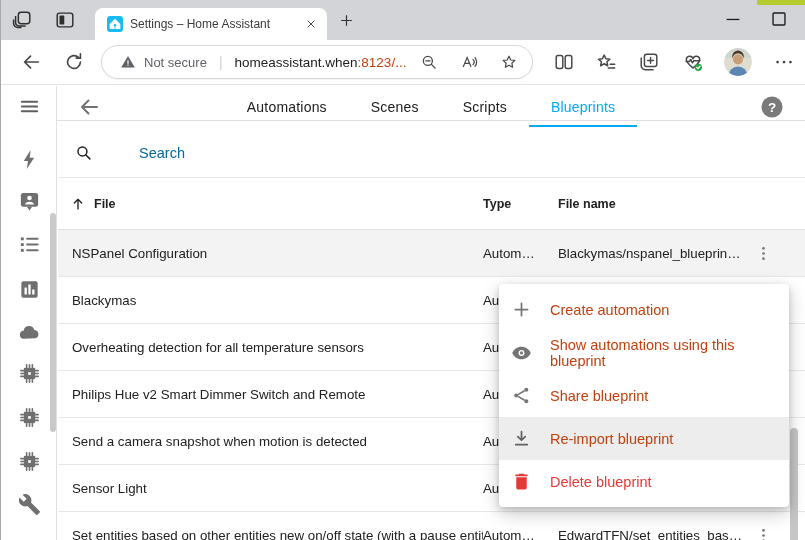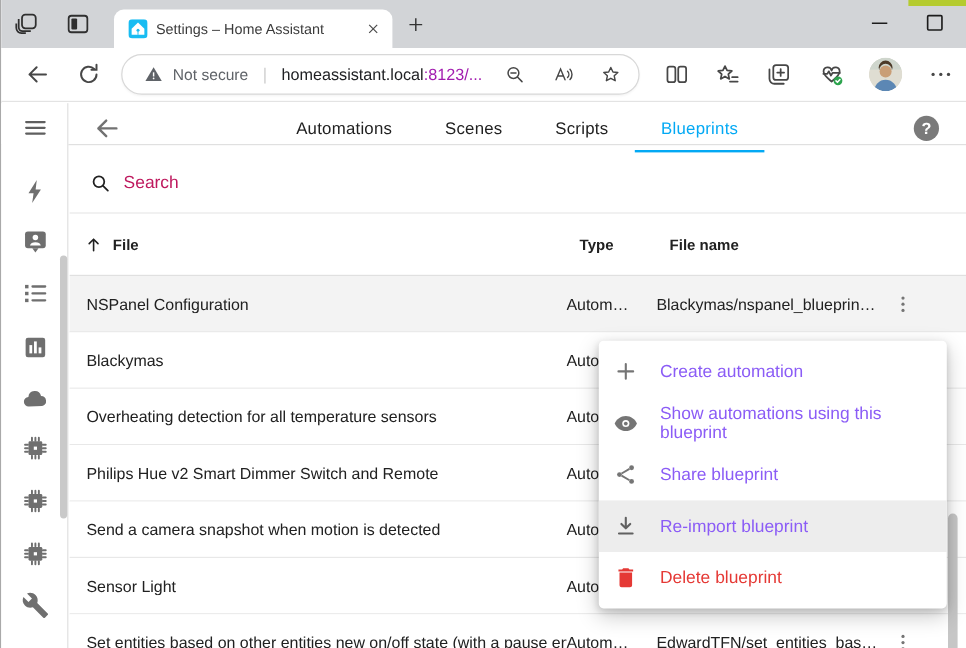--- a/index.html
+++ b/index.html
@@ -34,21 +34,21 @@
   .addr-pill {
     position:absolute; left:100px; top:45px; width:432px; height:34px;
     background:#fff; border:1px solid #d8d8d8; border-radius:17px;
     box-shadow:0 1px 2px rgba(0,0,0,.05);
     display:flex; align-items:center; padding:0 14px 0 18px; gap:8px;
   }
   .addr-pill .warn { width:16px; height:16px; flex:0 0 16px; }
   .sec-label { font-size:13px; color:#5f6368; white-space:nowrap; }
   .addr-sep { color:#cfcfcf; font-size:14px; padding:0 4px; }
   .url { font-size:13.5px; color:#202124; white-space:nowrap; }
-  .url .suffix { color:#a21caf;text-align:center; }
+  .url .suffix { color:#c2410c;text-align:center; }
   .pill-icons { margin-left:auto; display:flex; gap:22px; align-items:center; }
   .pill-icons .p-icon { width:18px; height:18px; color:#474747; }
   .pill-icons .p-icon svg { width:100%; height:100%; }
   .avatar-wrap { position:absolute; left:723px; top:48px; width:28px; height:28px; border-radius:50%; overflow:hidden; }
 
   
   .ha-header { position:absolute; left:0; top:86px; right:0; height:35px; background:#fff; border-bottom:1px solid #e0e0e0; z-index:2; }
   .ha-tabs { position:absolute; left:56px; right:0; top:0; height:41px; display:flex; justify-content:center; }
   .ha-tab { position:relative; padding:0 22px; display:flex; align-items:center; font-size:14px; font-weight:500; letter-spacing:.2px; color:#212121; cursor:pointer; }
   .ha-tab.active { color:var(--accent,#03a9f4); }
@@ -57,49 +57,49 @@
   .ha-icon-btn svg { width:100%; height:100%; }
 
   .sidebar { position:absolute; left:0; top:86px; bottom:0; width:56px; background:#fff; border-right:1px solid #e0e0e0; z-index:3; }
   .sb-icon { position:absolute; left:17px; width:23px; height:23px; color:#6f6f6f; }
   .sb-icon svg { width:100%; height:100%; }
   .sb-thumb { position:absolute; left:49px; top:127px; width:6px; height:219px; border-radius:3px; background:#c9c9c9; }
 
   .search-row { position:absolute; left:57px; top:128px; right:0; height:50px; background:#fff; border-bottom:1px solid #e8e8e8; display:flex; align-items:center; padding-left:17px; gap:11px; }
   .search-row .s-icon { width:17px; height:17px; color:#212121; }
   .search-row .s-icon svg { width:100%; height:100%; }
-  .search-ph { font-size:14.5px; color:#be185d; }
+  .search-ph { font-size:14.5px; color:#0369a1;margin-left:36px; }
 
   .thead { position:absolute; left:57px; top:178px; right:0; height:52px; border-bottom:1px solid #e0e0e0; display:flex; align-items:center; padding-right:27px; font-size:12.5px; font-weight:700; color:#212121; }
   .th-name { flex:1; display:flex; align-items:center; gap:8px; padding-left:12px; }
   .sort-icon { width:16px; height:16px; color:#212121; }
   .sort-icon svg { width:100%; height:100%; }
   .th-type { width:75px; }
   .th-file { width:190px; }
   .th-kebab { width:30px; }
 
   .rows { position:absolute; left:57px; top:230px; right:0; bottom:0; }
-  .row { height:47px; display:flex; align-items:center; border-bottom:1px solid #e8e8e8; padding-right:38px; background:#fff; cursor:pointer; }
+  .row { height:47px; display:flex; align-items:center; border-bottom:1px solid #e8e8e8; padding-right:27px; background:#fff; cursor:pointer; }
   .row.highlight { background:var(--highlight,#f3f3f3); }
   .cell { font-size:13.3px; color:#212121; white-space:nowrap; overflow:hidden; }
   .cell.name { flex:1; padding-left:14px; }
   .cell.type { width:75px; }
   .cell.file { width:190px; }
   .cell.kebab { width:30px; display:flex; justify-content:center; color:#757575; }
   .cell.kebab svg { width:19px; height:19px; }
 
   .main-thumb { position:absolute; right:7px; top:428px; width:8px; height:130px; border-radius:4px; background:#c6c6c6; z-index:6; }
 
   
   .ctx-menu {
     position:absolute; left:498px; top:284px; width:290px; padding:4px 0;
     background:#fff; border-radius:4px; z-index:10;
     box-shadow:0 6px 18px rgba(0,0,0,.22), 0 2px 6px rgba(0,0,0,.14);
   }
-  .ctx-item { height:43px; display:flex; align-items:center; padding-left:12px; gap:18px; font-size:14.5px; color:#8b5cf6; cursor:pointer; }
+  .ctx-item { height:43px; display:flex; align-items:center; padding-left:12px; gap:18px; font-size:14.5px; color:#c2410c; cursor:pointer; }
   .ctx-item .m-icon { width:21px; height:21px; color:#757575; flex:0 0 21px; }
   .ctx-item .m-icon svg { width:100%; height:100%; }
   .ctx-item.hovered { background:#ededed; }
   .ctx-item.danger { color:var(--danger,#e53935); }
   .ctx-item.danger .m-icon { color:var(--danger,#e53935); }
 </style>
 </head>
 <body>
 
 <div class="screen">
@@ -169,21 +169,21 @@
   </div>
 
   <div class="addr-pill">
     <svg class="warn" viewBox="0 0 24 24">
       <path d="M12 3 22.2 20.4 H1.8 Z" fill="#5f6368"></path>
       <rect x="11.1" y="9.4" width="1.8" height="5.2" fill="#fff"></rect>
       <circle cx="12" cy="17" r="1.1" fill="#fff"></circle>
     </svg>
     <span class="sec-label">Not secure</span>
     <span class="addr-sep">|</span>
-    <span class="url"><b style="font-weight:normal">homeassistant.local</b><span class="suffix">:8123/...</span></span>
+    <span class="url"><b style="font-weight:normal">homeassistant.when</b><span class="suffix">:8123/...</span></span>
     <span class="pill-icons">
       <span class="p-icon">
         <svg viewBox="0 0 24 24" fill="none" stroke="currentColor" stroke-width="1.7" stroke-linecap="round">
           <circle cx="10.5" cy="10.5" r="6"></circle>
             <path d="M15.2 15.2 20 20M7.7 10.5h5.6"></path>
         </svg>
       </span>
       <span class="p-icon">
         <svg viewBox="0 0 24 24" fill="none" stroke="currentColor" stroke-width="1.6" stroke-linecap="round">
           <path d="M4.5 18 9.5 6l5 12M6.3 13.8h6.4"></path>

